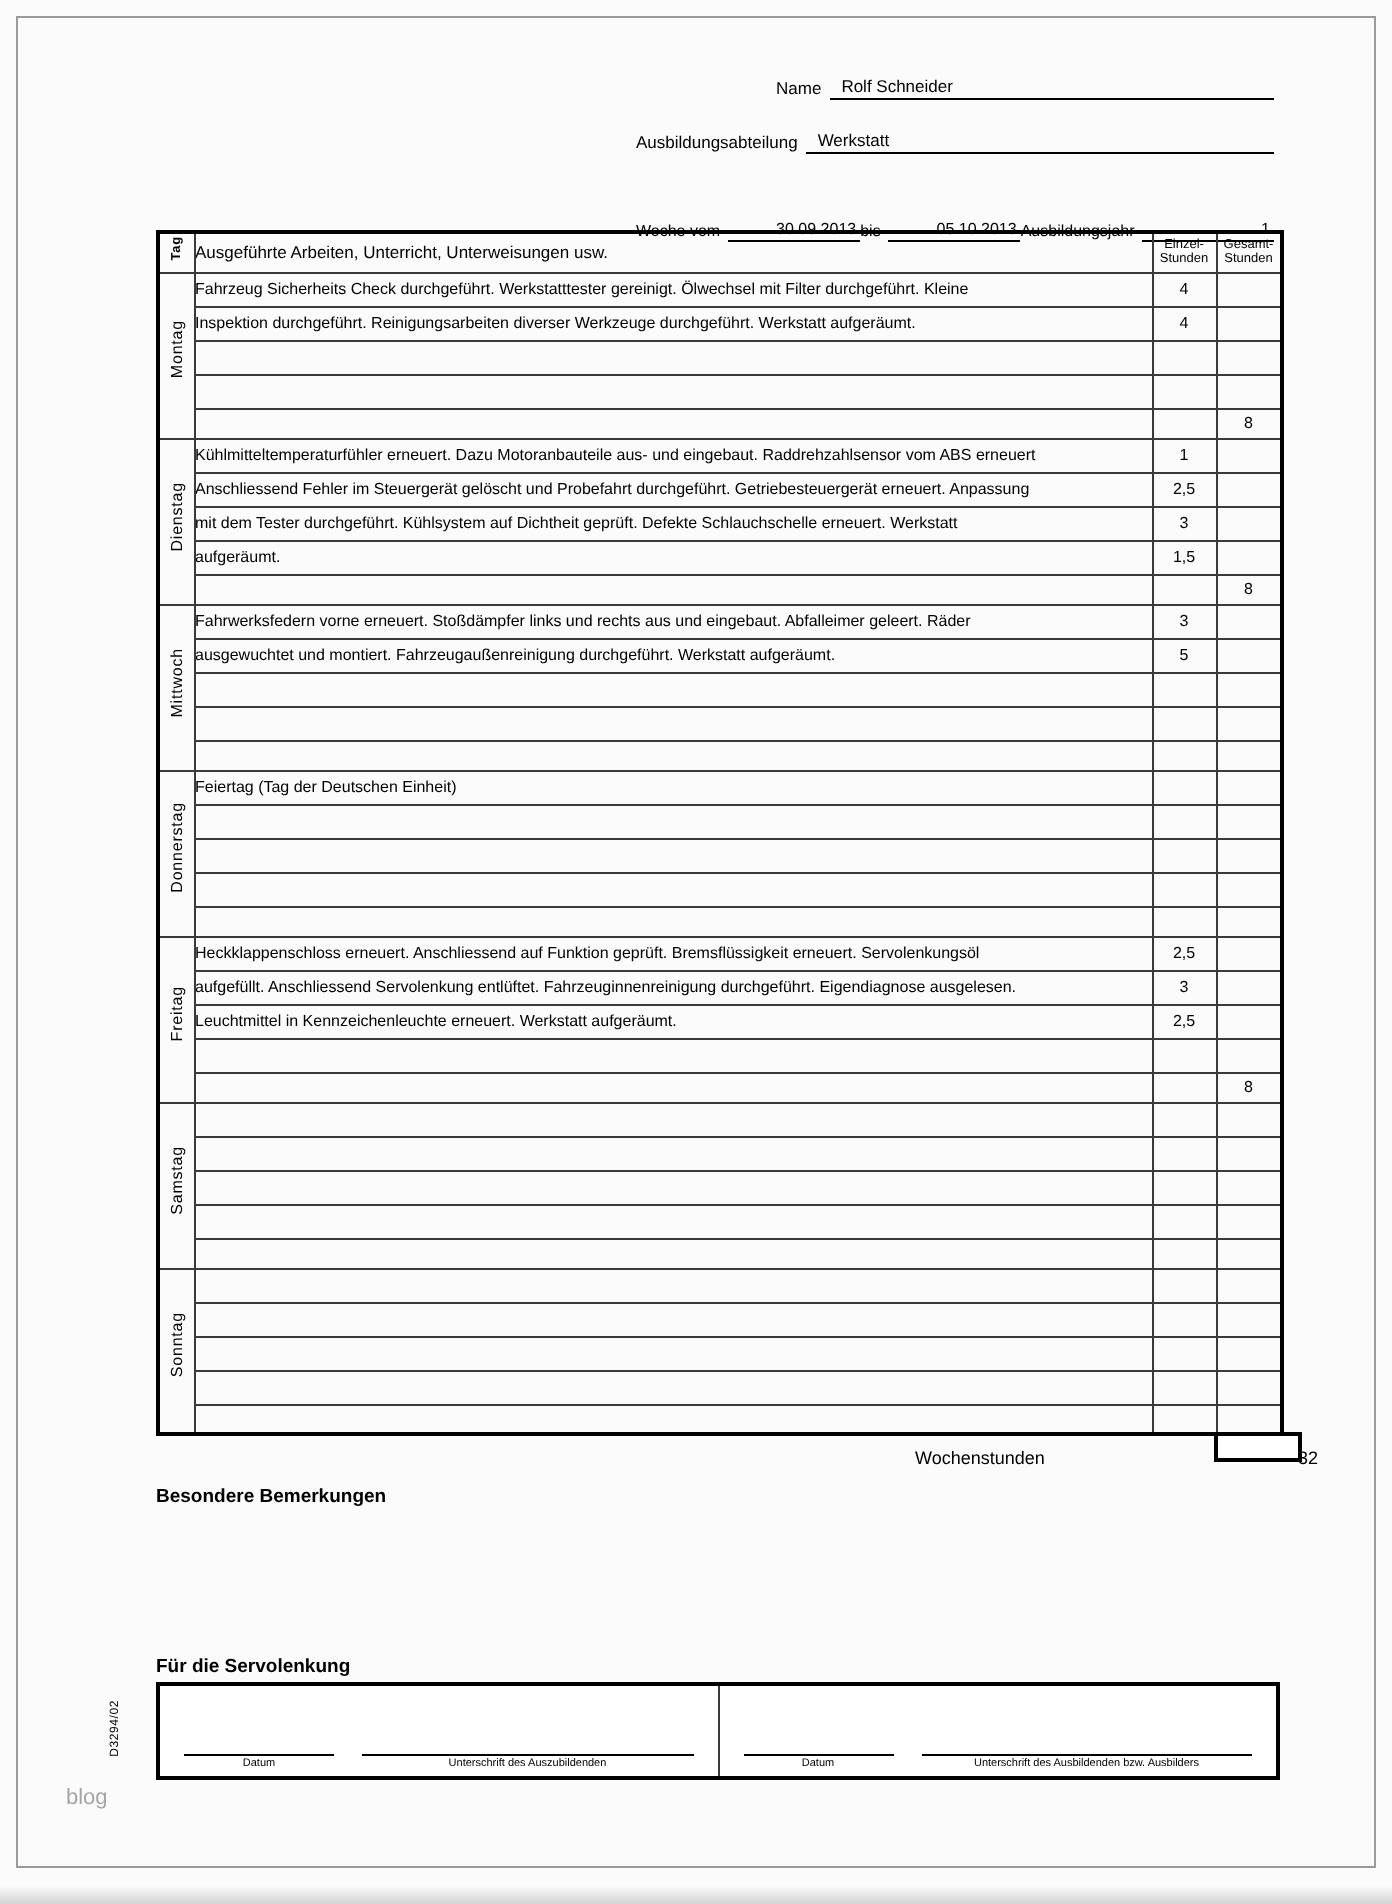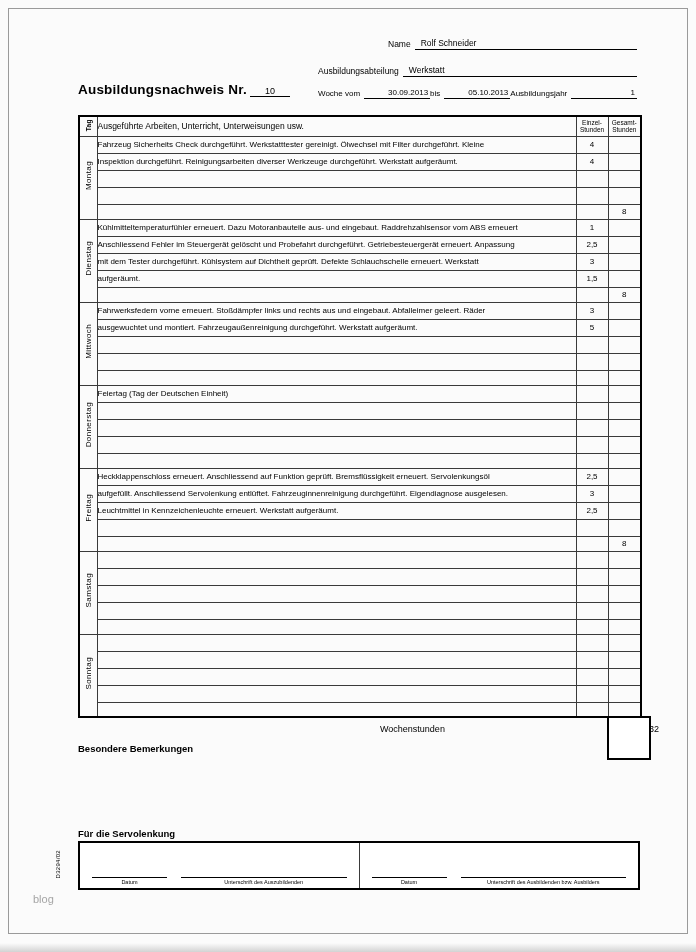--- a/index.html
+++ b/index.html
@@ -13,21 +13,21 @@
   .bottom-shade { position:absolute; left:0; bottom:0; width:100%; height:9px;
     background:linear-gradient(to bottom, rgba(0,0,0,0), rgba(0,0,0,0.16)); }
 
   
   .field-row { position:absolute; display:flex; align-items:flex-end; font-size:8.5px; }
   .flabel { white-space:nowrap; padding-right:4px; padding-bottom:1px; }
   .fline { border-bottom:1px solid #000; padding:0 2px 1px 6px; white-space:nowrap; overflow:hidden; }
   .grow { flex:1; }
   .row-name { left:388px; top:34px; width:249px; height:16px; }
   .row-dept { left:318px; top:61px; width:319px; height:16px; }
-  .row-week { left:318px; top:83px; width:319px; height:16px; font-size:8px; }
+  .row-week { left:318px; top:105px; width:319px; height:16px; font-size:8px; }
   .wline { text-align:right; padding-left:2px; }
   .w1 { flex:0 0 66px; } .w2 { flex:0 0 66px; } .w3 { flex:1; min-width:16px; }
 
   .title-row { position:absolute; left:78px; top:82px; display:flex; align-items:baseline; }
   .form-title { font-size:13.5px; font-weight:bold; letter-spacing:0.2px; }
   .title-line { width:40px; border-bottom:1.5px solid #000; text-align:center; font-size:9px; margin-left:3px; }
 
   
   .main-table { position:absolute; left:78px; top:115px; width:562px;
     border-collapse:collapse; table-layout:fixed; border:2px solid #000; }
@@ -40,22 +40,22 @@
   .total-row { height:15px; }
   .work-cell { font-size:8px; padding:0 3px 0 4px; white-space:nowrap; vertical-align:middle; }
   .hours-cell { font-size:8px; text-align:center; vertical-align:middle; }
   .day-cell { text-align:center; vertical-align:middle; }
   .day-rot { display:inline-block; writing-mode:vertical-rl; transform:rotate(180deg);
     font-size:8px; letter-spacing:0.4px; white-space:nowrap; }
   .tag-rot { font-size:6.5px; }
 
   
   .week-total-label { position:absolute; left:380px; top:716px; width:220px; height:27px;
-    line-height:27px; text-align:left; font-size:9px; }
-  .week-total-box { position:absolute; left:607px; top:716px; width:33px; height:44px;
+    line-height:27px; text-align:center; font-size:9px; }
+  .week-total-box { position:absolute; left:607px; top:716px; width:33px; height:15px;
     border:2px solid #000; text-align:center; line-height:23px; font-size:9px; background:#fff;padding-left:40px; }
 
   
   .section-title { position:absolute; left:78px; font-size:9.5px; font-weight:bold; }
   .remarks-title { top:743px; }
   .remarks-table { position:absolute; left:78px; top:756px; width:562px;
     border-collapse:collapse; table-layout:fixed; border:2px solid #000; }
   .remarks-table th { border:1px solid #3a3a3a; font-size:7.5px; font-weight:normal; height:13px; text-align:center; }
   .remarks-table td { border:1px solid #3a3a3a; height:53px; }
 
@@ -83,24 +83,20 @@
   <div class="field-row row-dept">
     <span class="flabel">Ausbildungsabteilung</span>
     <span class="fline grow">Werkstatt</span>
   </div>
 
   <div class="field-row row-name">
     <span class="flabel">Name</span>
     <span class="fline grow">Rolf Schneider</span>
   </div>
 
-  <div class="title-row">
-    <span class="form-title">Ausbildungsnachweis Nr.</span>
-    <span class="title-line">10</span>
-  </div>
 
   <div class="field-row row-week">
     <span class="flabel">Woche vom</span>
     <span class="fline wline w1">30.09.2013</span>
     <span class="flabel">bis</span>
     <span class="fline wline w2">05.10.2013</span>
     <span class="flabel">Ausbildungsjahr</span>
     <span class="fline wline w3">1</span>
   </div>
 

